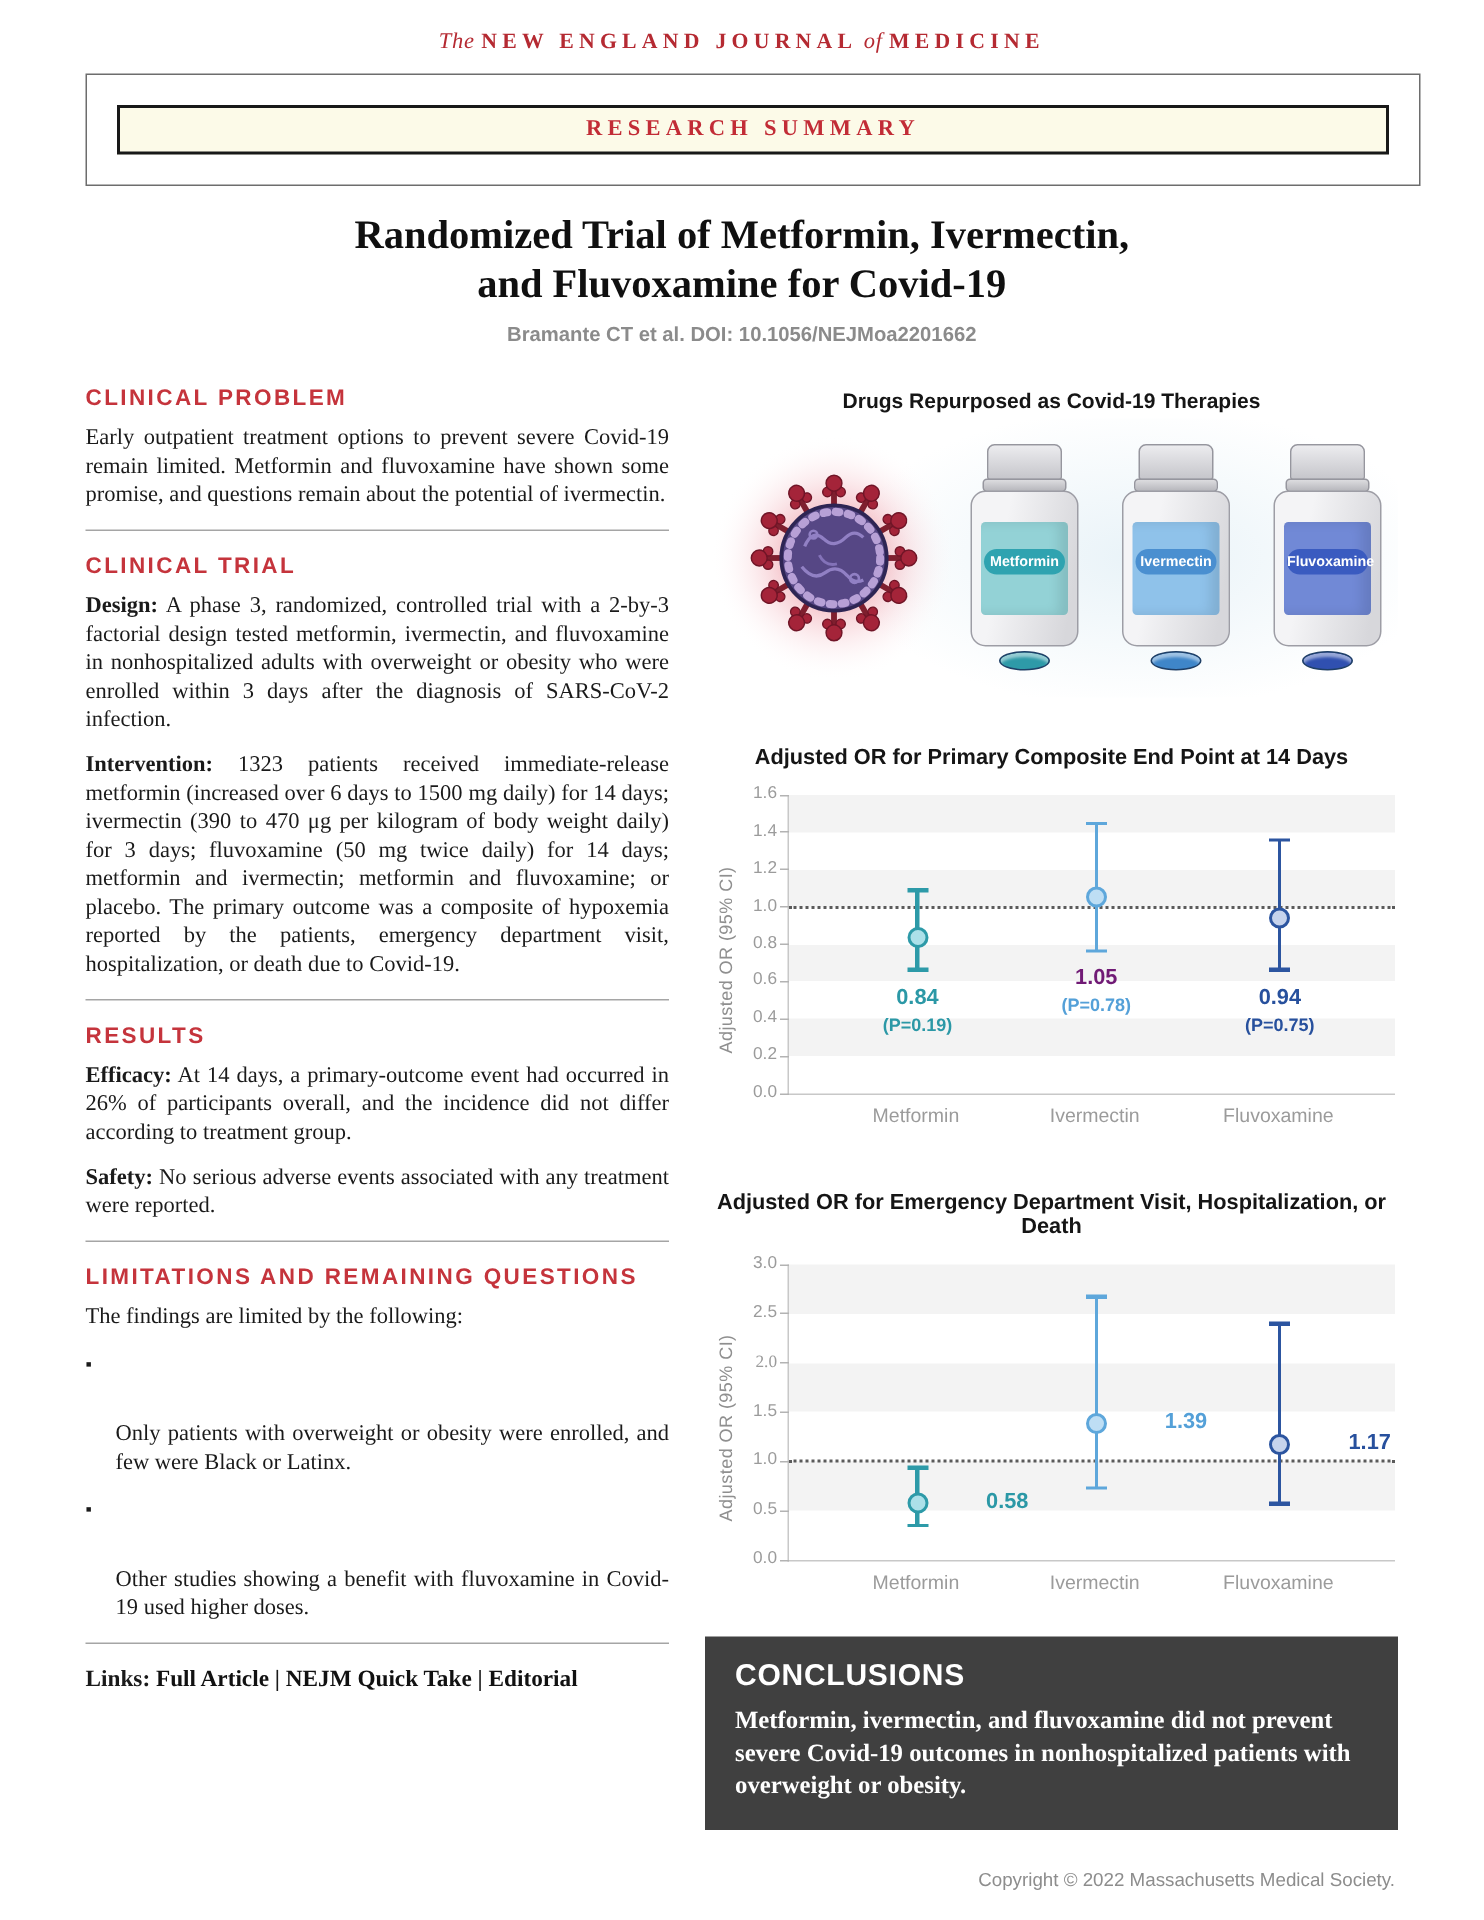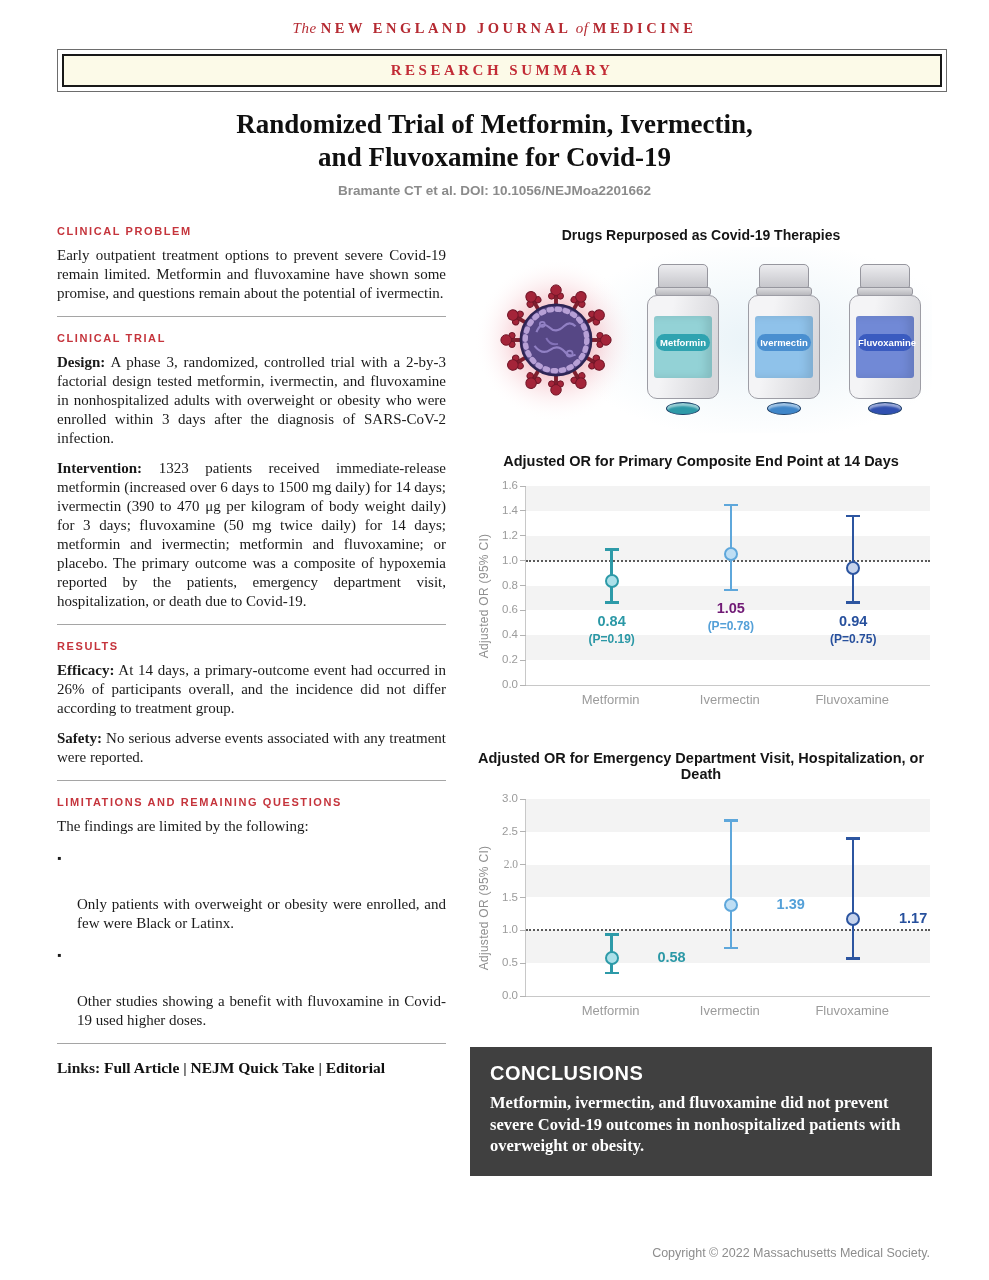--- a/index.html
+++ b/index.html
@@ -8,35 +8,35 @@
     position: relative; width: 989px; height: 1280px; margin: 0 auto;
     background:#ffffff; overflow:hidden;
     font-family: "Liberation Serif", serif; color:#1a1a1a;
   }
   
   .masthead { text-align:center; padding-top:20px; color:#b52a32;
     font-size:15px; letter-spacing:0.5px; white-space:nowrap;}
   .masthead .caps { letter-spacing:3.5px; font-weight:bold; font-size:14.5px; }
   .masthead .it { font-style: italic; letter-spacing:0.5px;margin-top:32px; }
   
-  .banner-outer { margin:12px 42px 0 57px; border:1px solid #6d6d6d; padding:4px; }
+  .banner-outer { margin:12px 42px 0 57px; border:1px solid #6d6d6d; padding:20px; }
   .banner-inner { border:2px solid #181818; background:#fcfae8; text-align:center; padding:5px 0 6px; }
   .banner-inner span { color:#c22c36; font-size:15px; letter-spacing:3.5px; font-weight:bold; }
   
   h1 { text-align:center; font-size:27px; line-height:33px; margin-top:16px;
        font-weight:bold; color:#101010; }
   .byline { text-align:center; margin-top:9px; color:#8b8b8b;
        font-family:"Liberation Sans", sans-serif; font-weight:bold; font-size:13.5px; }
   
   .cols { display:flex; padding-left:57px; margin-top:27px; }
   .left-col { width:389px; }
   .right-col { width:462px; margin-left:24px; }
   
   .sec-head { font-family:"Liberation Sans", sans-serif; font-weight:bold;
-    color:#c5343c; font-size:11px; letter-spacing:1.6px; margin-bottom:9px; }
+    color:#c5343c; font-size:15px; letter-spacing:1.6px; margin-bottom:9px; }
   .body-p { font-size:15px; line-height:19px; text-align:justify; margin-bottom:11px; }
   .body-p .lead { font-weight:bold; }
   .rule { border:none; border-top:1px solid #a5a5a5; margin:13px 0 15px; }
   .bullet { display:flex; font-size:15px; line-height:19px; margin-bottom:11px; }
   .bullet .bmark { flex:0 0 20px; }
   .bullet .bmark::before { content:"▪"; font-size:12px; position:relative; top:1px; }
   .bullet .btext { text-align:justify; flex:1;margin-top:48px; }
   .links-row { font-size:15.5px; font-weight:bold; margin-top:13px; }
   .links-row a { color:#111; text-decoration:none; }
   
@@ -57,21 +57,21 @@
     background:linear-gradient(100deg,#f4f4f6 30%,#d7d7db 90%);
     border:1px solid #9d9da5; border-radius:10px; }
   .blabel { position:absolute; left:6px; top:20px; width:58px; height:62px;
     border-radius:3px; box-shadow: inset -6px 0 8px rgba(0,0,0,0.10); }
   .btag { position:absolute; left:2px; top:18px; width:54px; padding:3px 0;
     border-radius:9px; color:#ffffff; text-align:center;
     font-family:"Liberation Sans", sans-serif; font-weight:bold; font-size:9.5px; }
   .pill { position:absolute; left:22px; top:142px; width:34px; height:13px;
     border-radius:50%; border:1px solid #1f3f66; box-shadow: inset 0 3px 2px rgba(255,255,255,0.5); }
   
-  .chart { margin-top:20px; }
+  .chart { margin-top:32px; }
   .chart-title { text-align:center; font-family:"Liberation Sans", sans-serif;
     font-weight:bold; font-size:14.5px; color:#151515; }
   .plot-wrap { position:relative; margin-left:55px; margin-top:17px; width:405px; }
   .plot { position:relative; width:405px; border-left:1px solid #c8c8c8;
     border-bottom:1px solid #c8c8c8; }
   .chart[data-chart="0"] .plot { height:200px; }
   .chart[data-chart="1"] .plot { height:198px; }
   .cats { position:relative; height:24px; }
   .ylab { position:absolute; left:-120px; top:calc(50% - 10px); width:160px; height:16px;
     text-align:center; transform:rotate(-90deg); color:#8f8f8f;

